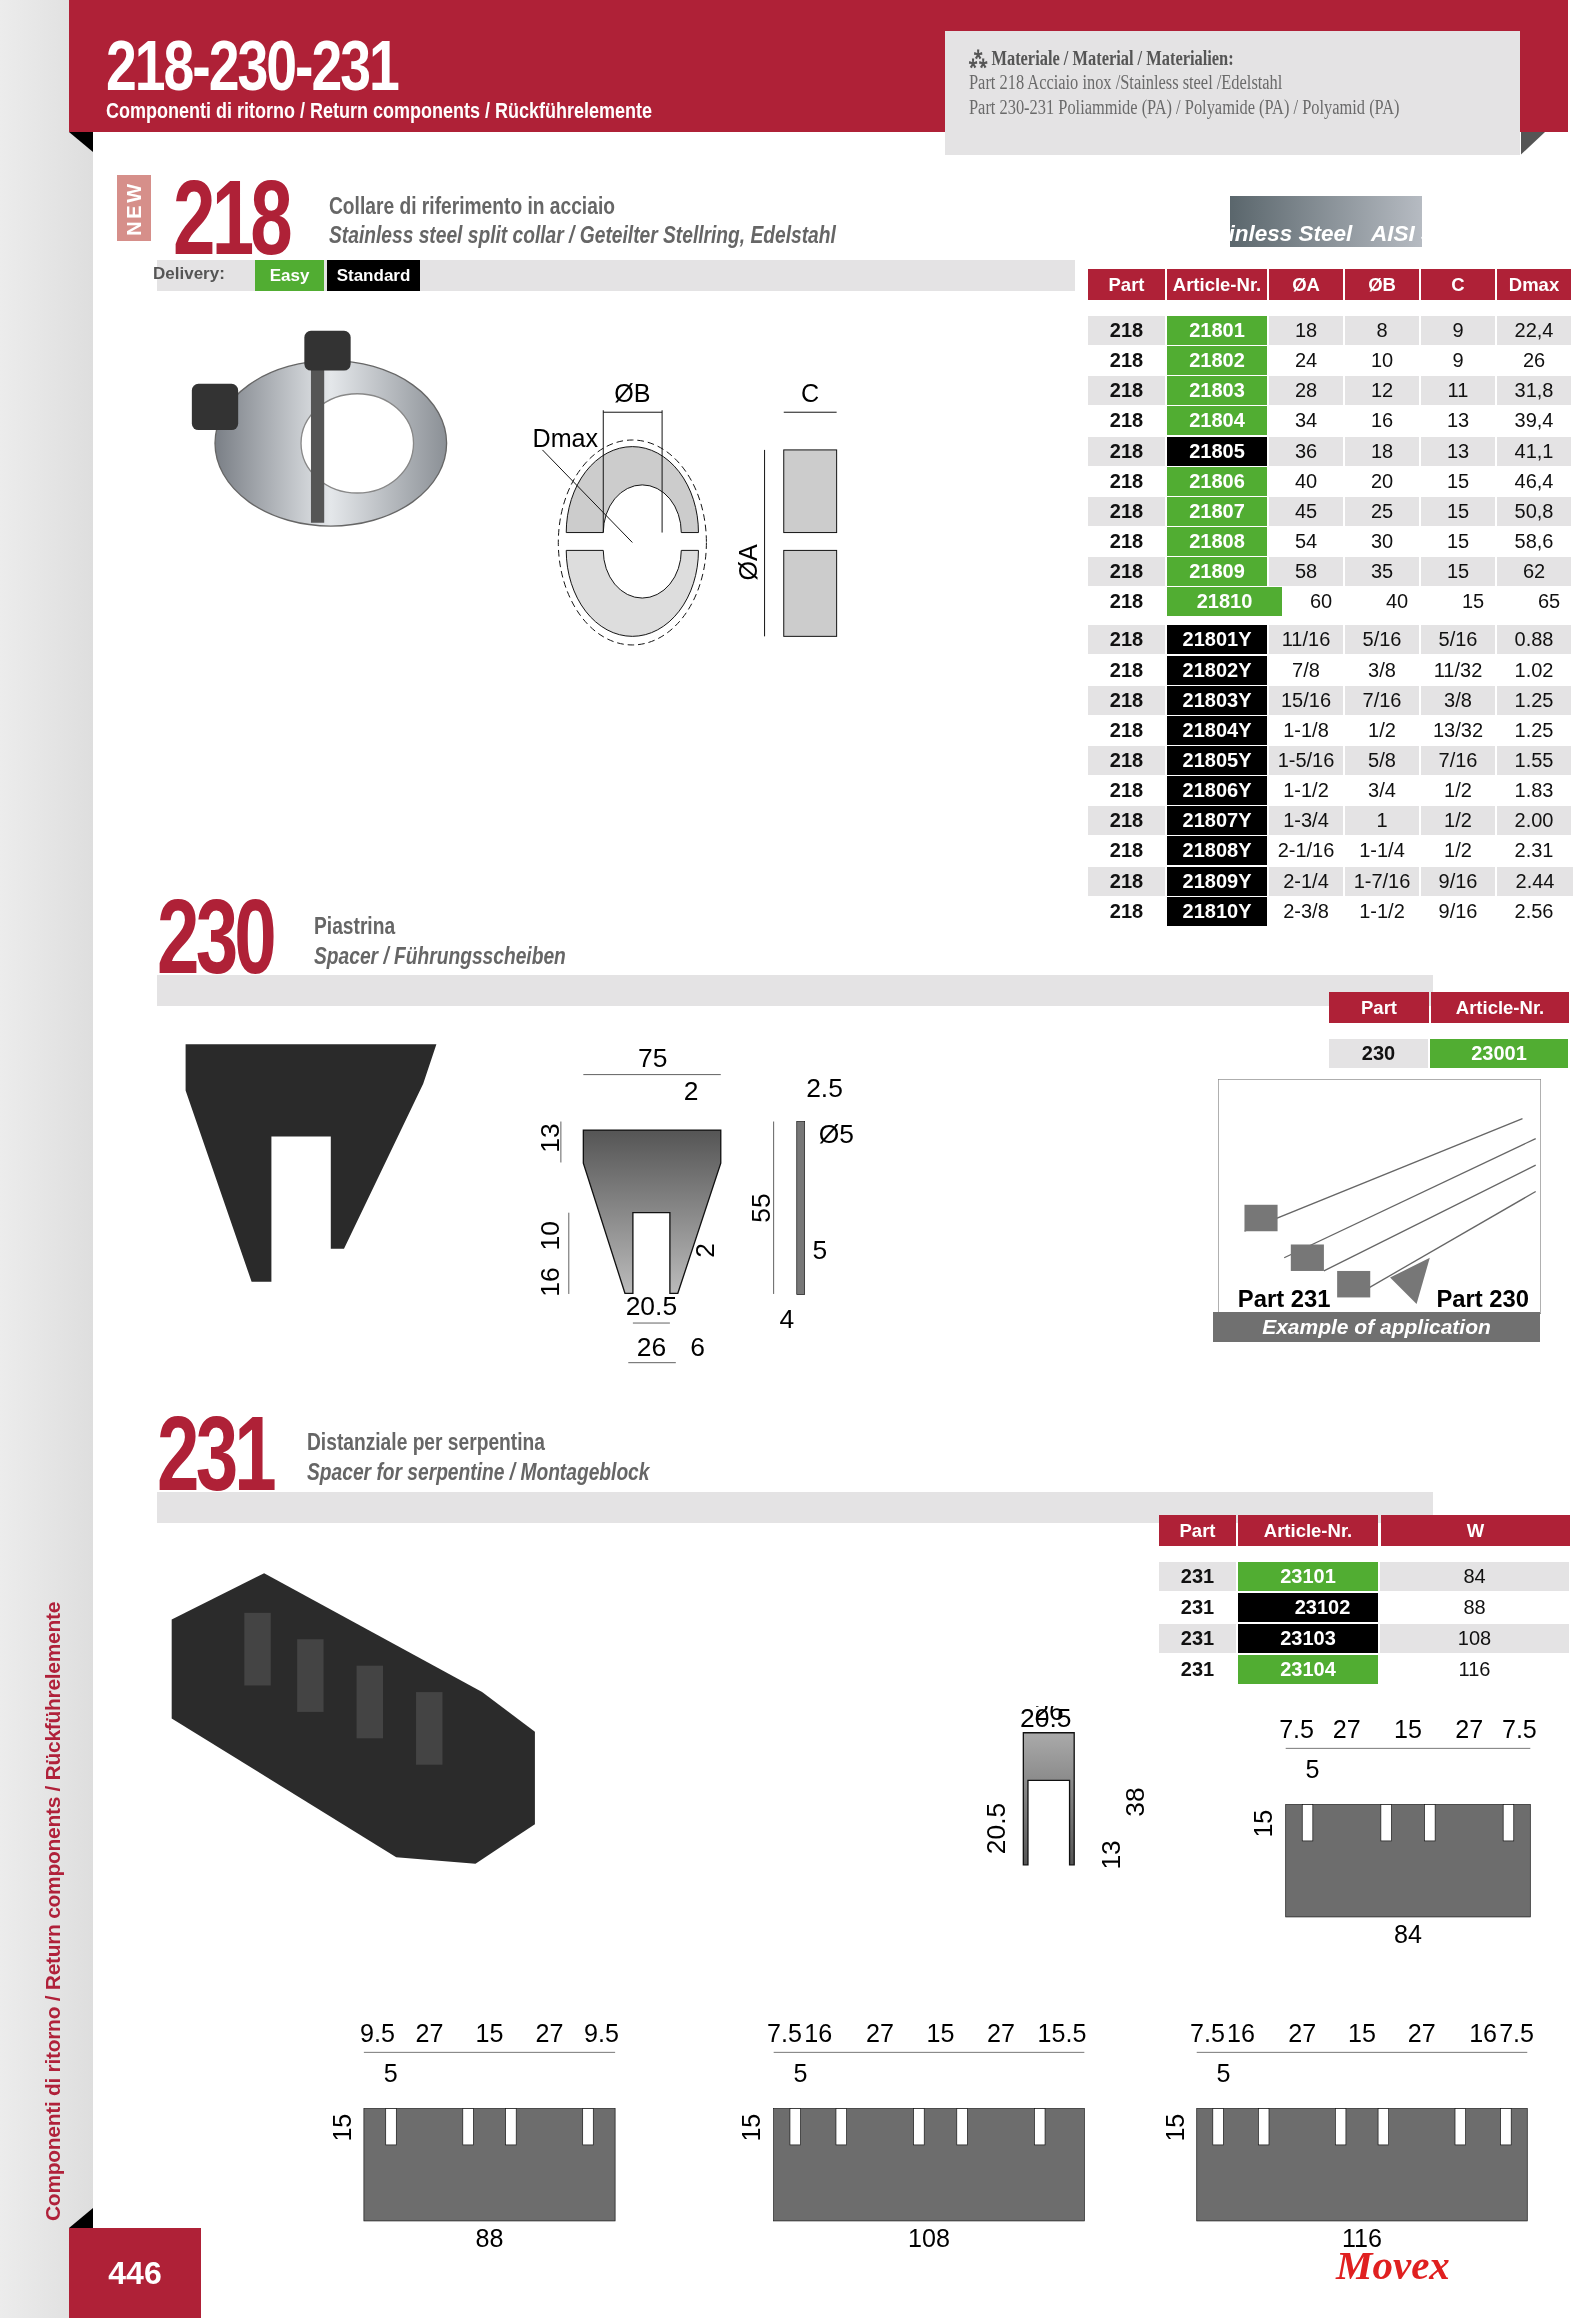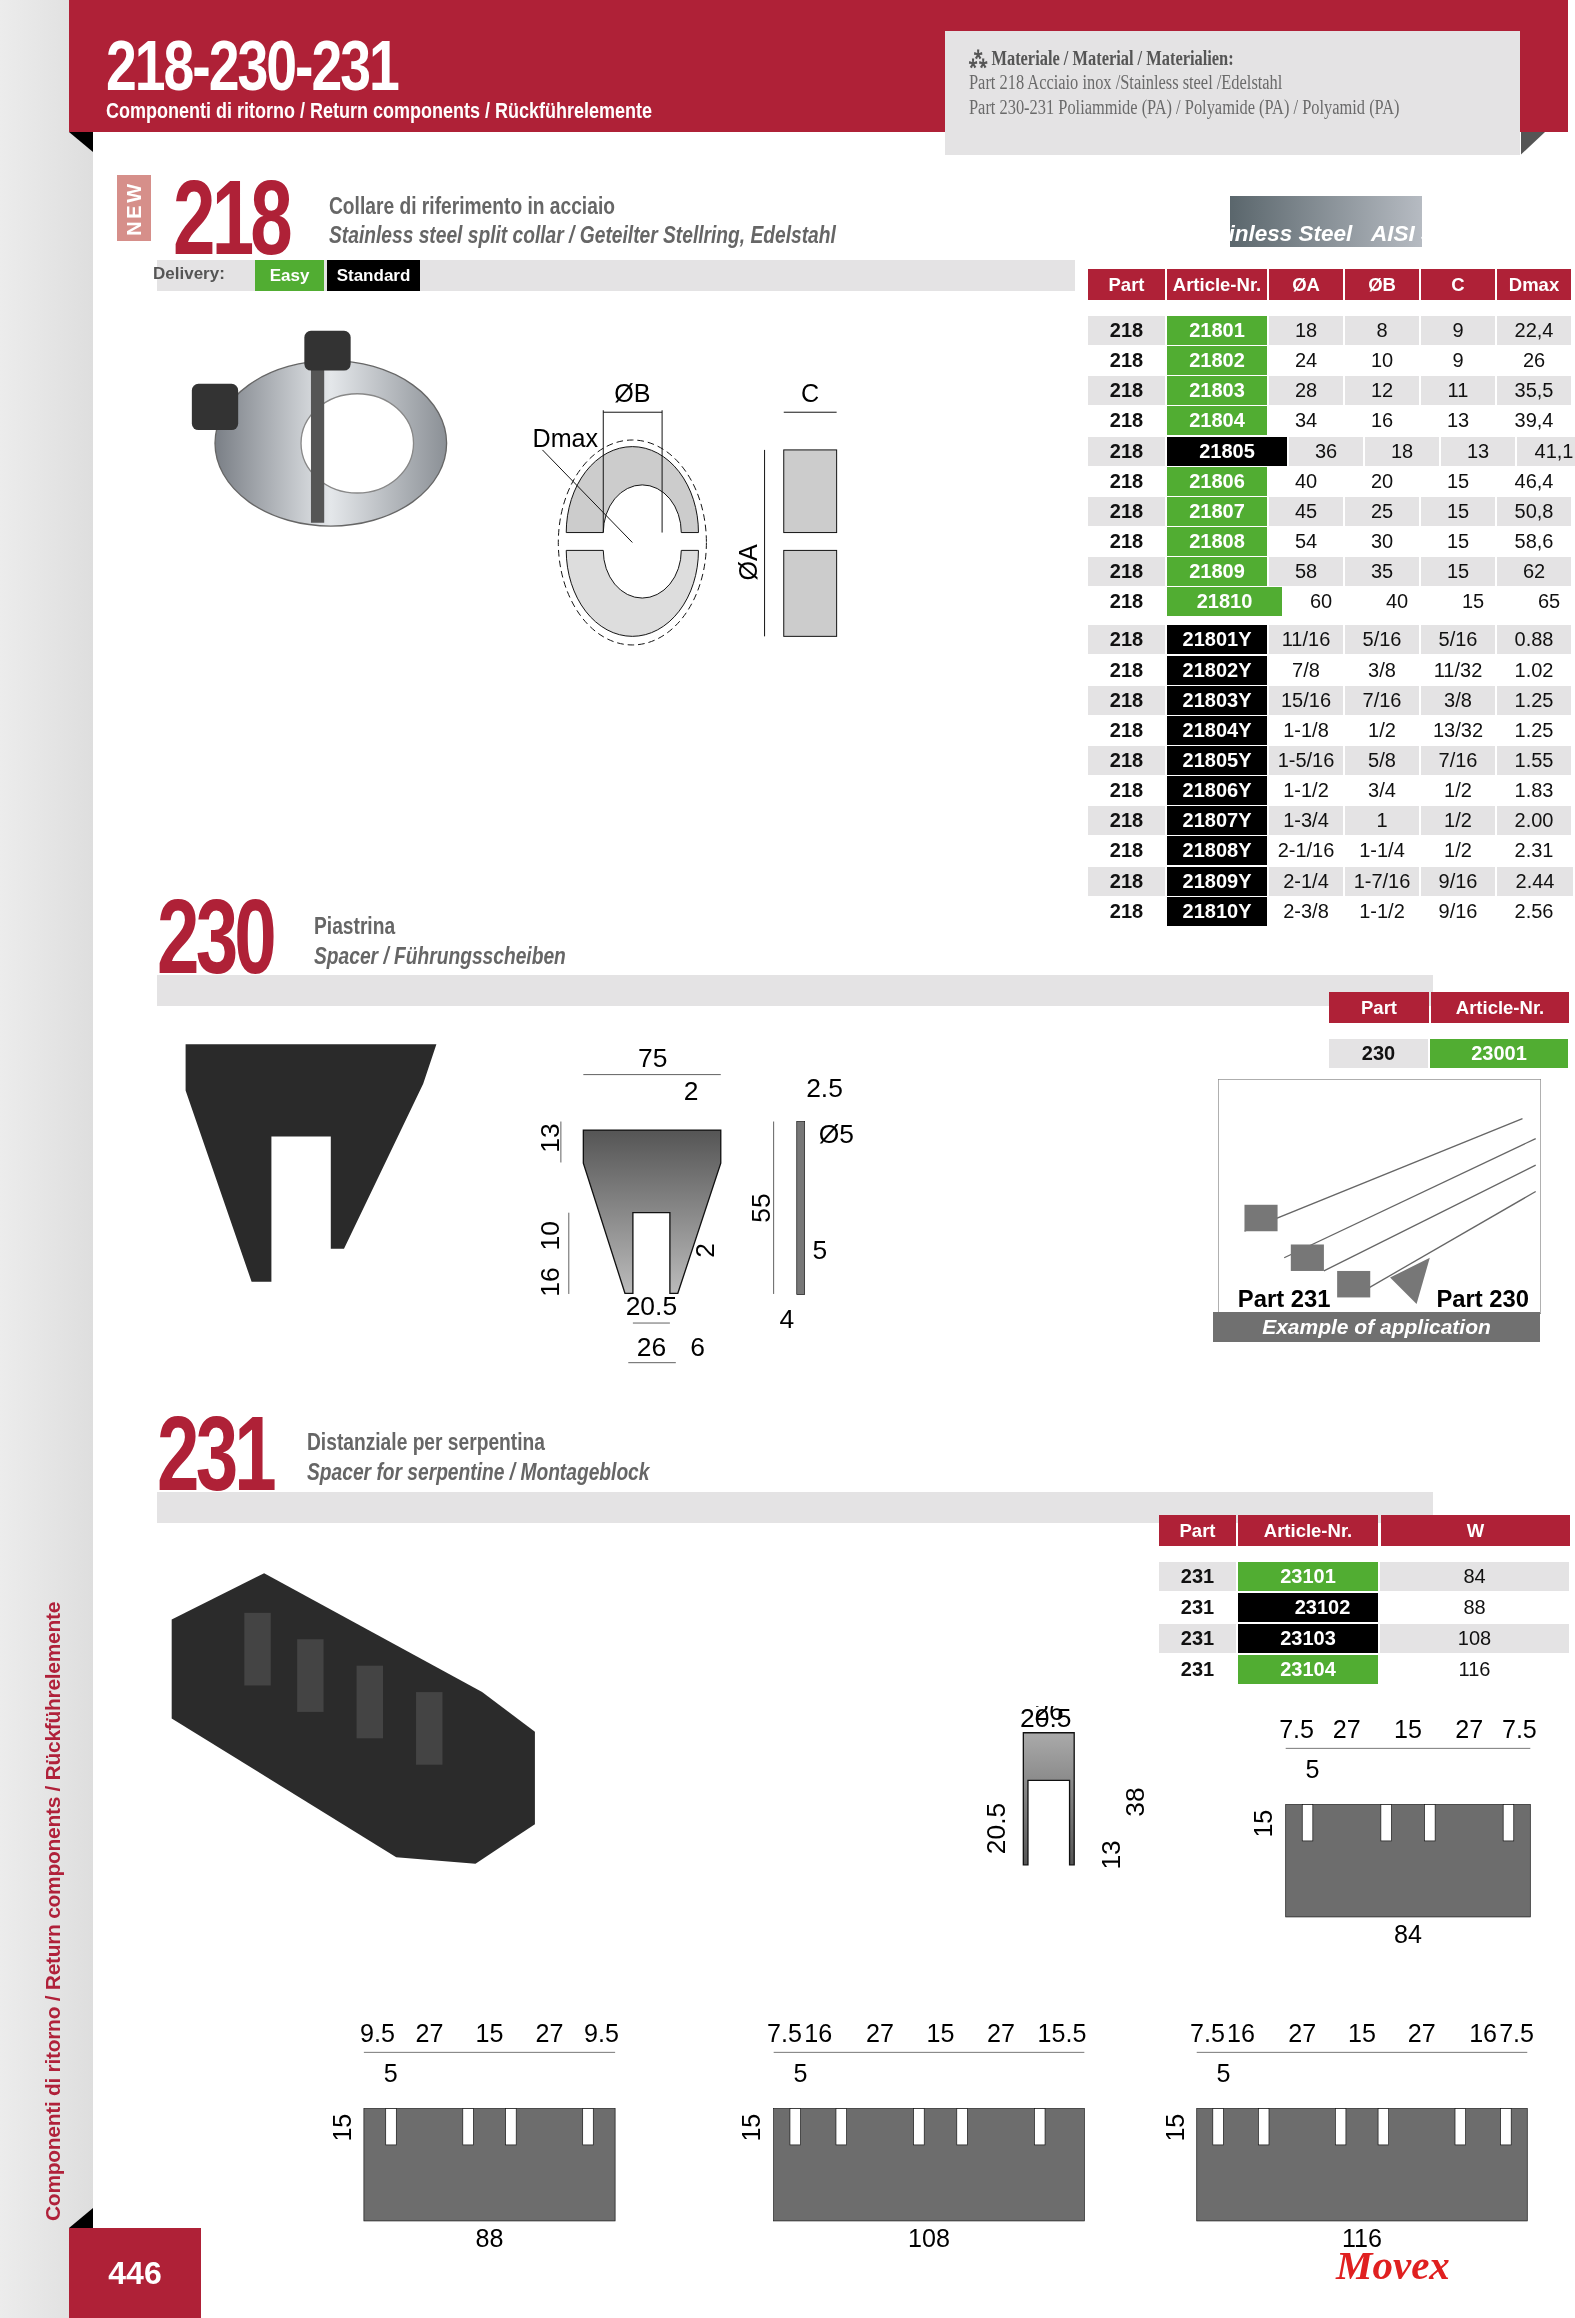--- a/index.html
+++ b/index.html
@@ -114,33 +114,33 @@
       <div class="tcell" style="width: 74px;">10</div>
       <div class="tcell" style="width: 74px;">9</div>
       <div class="tcell" style="width: 74px;">26</div>
     </div>
     <div class="trow shade" style="left: 1088px; top: 376px;">
       <div class="tcell part" style="width: 77px;">218</div>
       <div class="tcell art green" style="width: 100px;">21803</div>
       <div class="tcell" style="width: 74px;">28</div>
       <div class="tcell" style="width: 74px;">12</div>
       <div class="tcell" style="width: 74px;">11</div>
-      <div class="tcell" style="width: 74px;">35,5</div>
+      <div class="tcell" style="width: 74px;">31,8</div>
     </div>
     <div class="trow" style="left: 1088px; top: 406px;">
       <div class="tcell part" style="width: 77px;">218</div>
       <div class="tcell art green" style="width: 100px;">21804</div>
       <div class="tcell" style="width: 74px;">34</div>
       <div class="tcell" style="width: 74px;">16</div>
       <div class="tcell" style="width: 74px;">13</div>
       <div class="tcell" style="width: 74px;">39,4</div>
     </div>
     <div class="trow shade" style="left: 1088px; top: 437px;">
       <div class="tcell part" style="width: 77px;">218</div>
-      <div class="tcell art black" style="width: 120px;">21805</div>
+      <div class="tcell art black" style="width: 100px;">21805</div>
       <div class="tcell" style="width: 74px;">36</div>
       <div class="tcell" style="width: 74px;">18</div>
       <div class="tcell" style="width: 74px;">13</div>
       <div class="tcell" style="width: 74px;">41,1</div>
     </div>
     <div class="trow" style="left: 1088px; top: 467px;">
       <div class="tcell part" style="width: 77px;">218</div>
       <div class="tcell art green" style="width: 100px;">21806</div>
       <div class="tcell" style="width: 74px;">40</div>
       <div class="tcell" style="width: 74px;">20</div>

